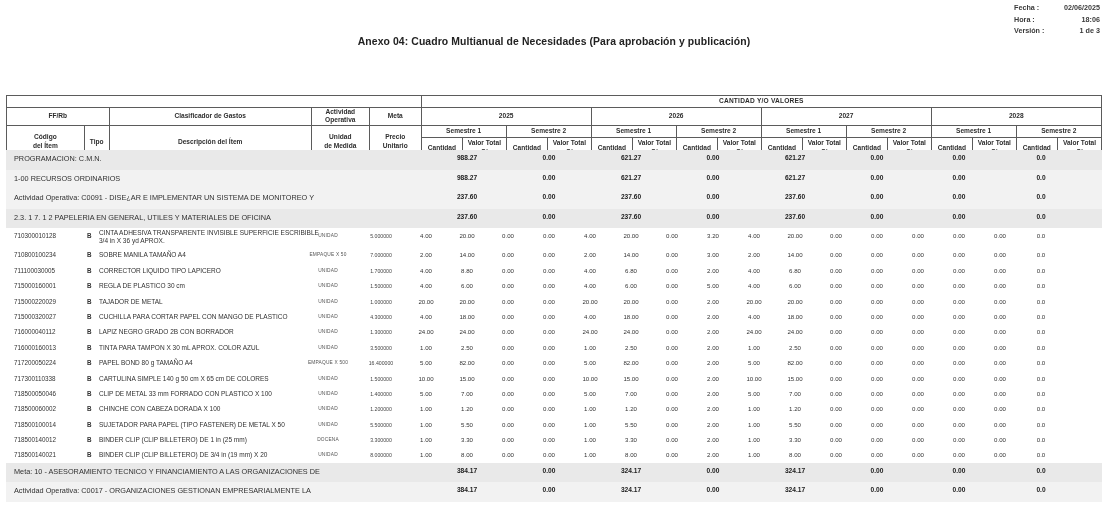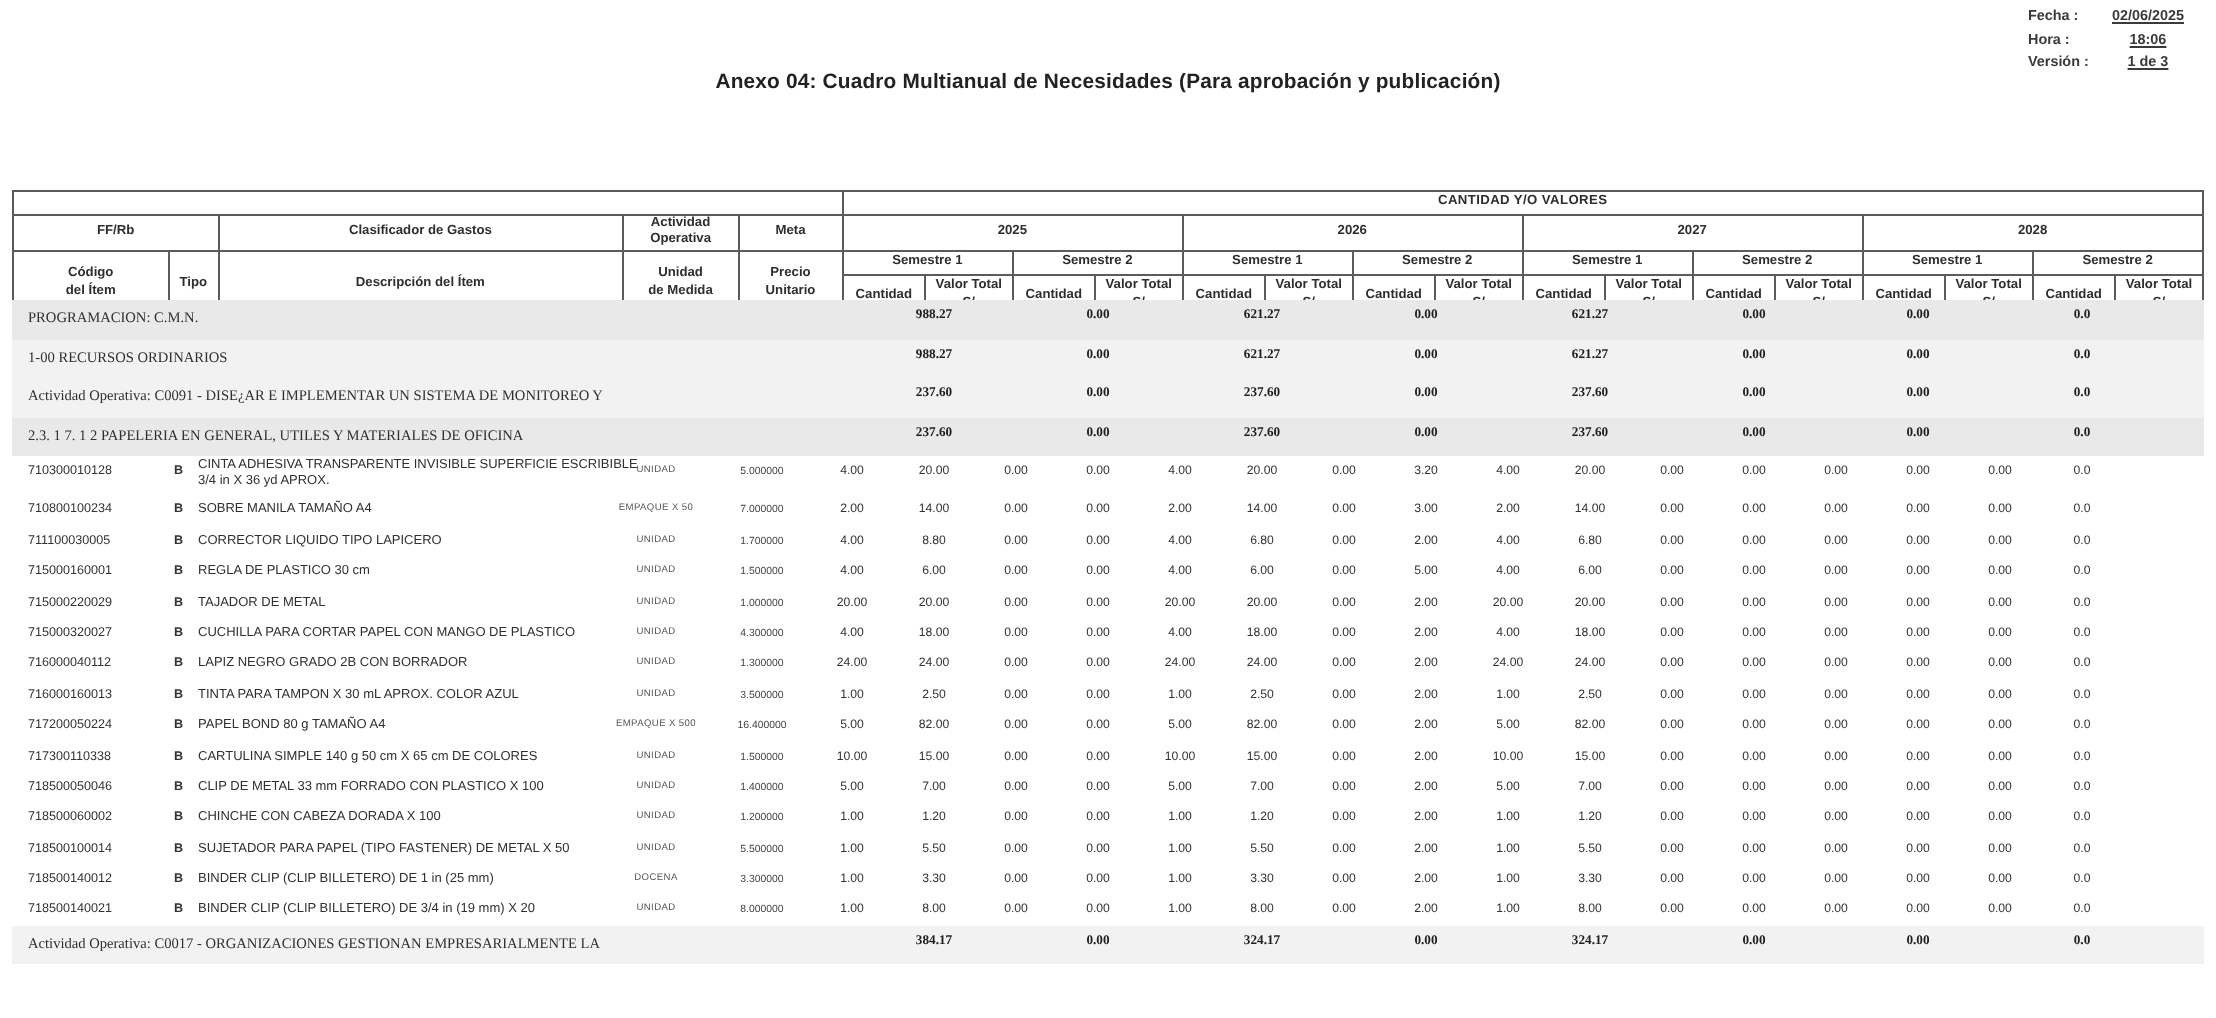--- a/index.html
+++ b/index.html
@@ -15,21 +15,21 @@
   .page{position:relative;width:1108px;height:509px;}
 
   
   .sys-block{position:absolute;left:6px;top:2px;line-height:11px;}
   .sys-line{font-size:7.2px;font-weight:bold;color:#3a3a3a;white-space:nowrap;}
   .sys-line .vnum{display:inline-block;margin-left:14px;font-weight:bold;}
 
   .date-block{position:absolute;right:8px;top:2px;line-height:11.5px;text-align:left;}
   .date-row{font-size:7.2px;font-weight:bold;color:#3a3a3a;white-space:nowrap;}
   .date-row .lbl{display:inline-block;width:34px;}
-  .date-row .val{display:inline-block;width:52px;text-align:center;text-decoration:underline;}
+  .date-row .val{display:inline-block;width:52px;text-align:right;}
 
   .doc-title{
     position:absolute;left:0;right:0;top:36px;text-align:center;
     font-size:10.4px;font-weight:bold;color:#222;letter-spacing:.1px;
   }
 
   .ue-block{position:absolute;left:14px;top:64px;line-height:15px;}
   .ue-row{font-size:7.4px;font-weight:bold;color:#333;white-space:nowrap;}
   .ue-row .k{display:inline-block;width:120px;}
   .ue-row .sep{display:inline-block;width:10px;}
@@ -55,21 +55,21 @@
   }
   th.hdr{height:11px;}
   th.hdr2{height:20px;}
   th.blank{border:none;background:transparent;}
   .cantval{font-size:6.6px;font-weight:bold;letter-spacing:.2px;}
 
   
   .tbody-wrap{position:absolute;left:6px;top:150px;width:1096px;}
   .row{position:relative;height:15.4px;}
   .row.tall{height:19px;}
-  .row.grp{height:19.6px;font-family:Liberation Serif, serif;}
+  .row.grp{height:19.6px;}
   .row.shade{background:#e9e9e9;}
   .row.shade2{background:#f2f2f2;}
 
   .grp-label{
     position:absolute;left:8px;top:4px;
     font-size:7.3px;font-weight:normal;color:#303030;white-space:nowrap;
   }
   .c-code{position:absolute;left:8px;top:4px;font-size:6.3px;font-weight:normal;color:#333;white-space:nowrap;}
   .c-tipo{position:absolute;left:81px;top:4px;font-size:6.3px;font-weight:bold;color:#333;}
   .c-desc{position:absolute;left:93px;top:4px;font-size:6.5px;font-weight:normal;color:#303030;white-space:nowrap;}
@@ -568,20 +568,31 @@
         <div class="num" style="left: 686px; width: 42px;">2.00</div>
         <div class="num" style="left: 728px; width: 40px;">1.00</div>
         <div class="num" style="left: 768px; width: 42px;">8.00</div>
         <div class="num" style="left: 810px; width: 40px;">0.00</div>
         <div class="num" style="left: 850px; width: 42px;">0.00</div>
         <div class="num" style="left: 892px; width: 40px;">0.00</div>
         <div class="num" style="left: 932px; width: 42px;">0.00</div>
         <div class="num" style="left: 974px; width: 40px;">0.00</div>
         <div class="num" style="left: 1014px; width: 42px;">0.0</div>
       </div>
+      <div class="row grp shade">
+        <div class="grp-label">Meta: 10 - ASESORAMIENTO TECNICO Y FINANCIAMIENTO A LAS ORGANIZACIONES DE</div>
+        <div class="num bold" style="left: 440px; width: 42px;">384.17</div>
+        <div class="num bold" style="left: 522px; width: 42px;">0.00</div>
+        <div class="num bold" style="left: 604px; width: 42px;">324.17</div>
+        <div class="num bold" style="left: 686px; width: 42px;">0.00</div>
+        <div class="num bold" style="left: 768px; width: 42px;">324.17</div>
+        <div class="num bold" style="left: 850px; width: 42px;">0.00</div>
+        <div class="num bold" style="left: 932px; width: 42px;">0.00</div>
+        <div class="num bold" style="left: 1014px; width: 42px;">0.0</div>
+      </div>
       <div class="row grp shade2">
         <div class="grp-label">Actividad Operativa: C0017 - ORGANIZACIONES GESTIONAN EMPRESARIALMENTE LA</div>
         <div class="num bold" style="left: 440px; width: 42px;">384.17</div>
         <div class="num bold" style="left: 522px; width: 42px;">0.00</div>
         <div class="num bold" style="left: 604px; width: 42px;">324.17</div>
         <div class="num bold" style="left: 686px; width: 42px;">0.00</div>
         <div class="num bold" style="left: 768px; width: 42px;">324.17</div>
         <div class="num bold" style="left: 850px; width: 42px;">0.00</div>
         <div class="num bold" style="left: 932px; width: 42px;">0.00</div>
         <div class="num bold" style="left: 1014px; width: 42px;">0.0</div>

